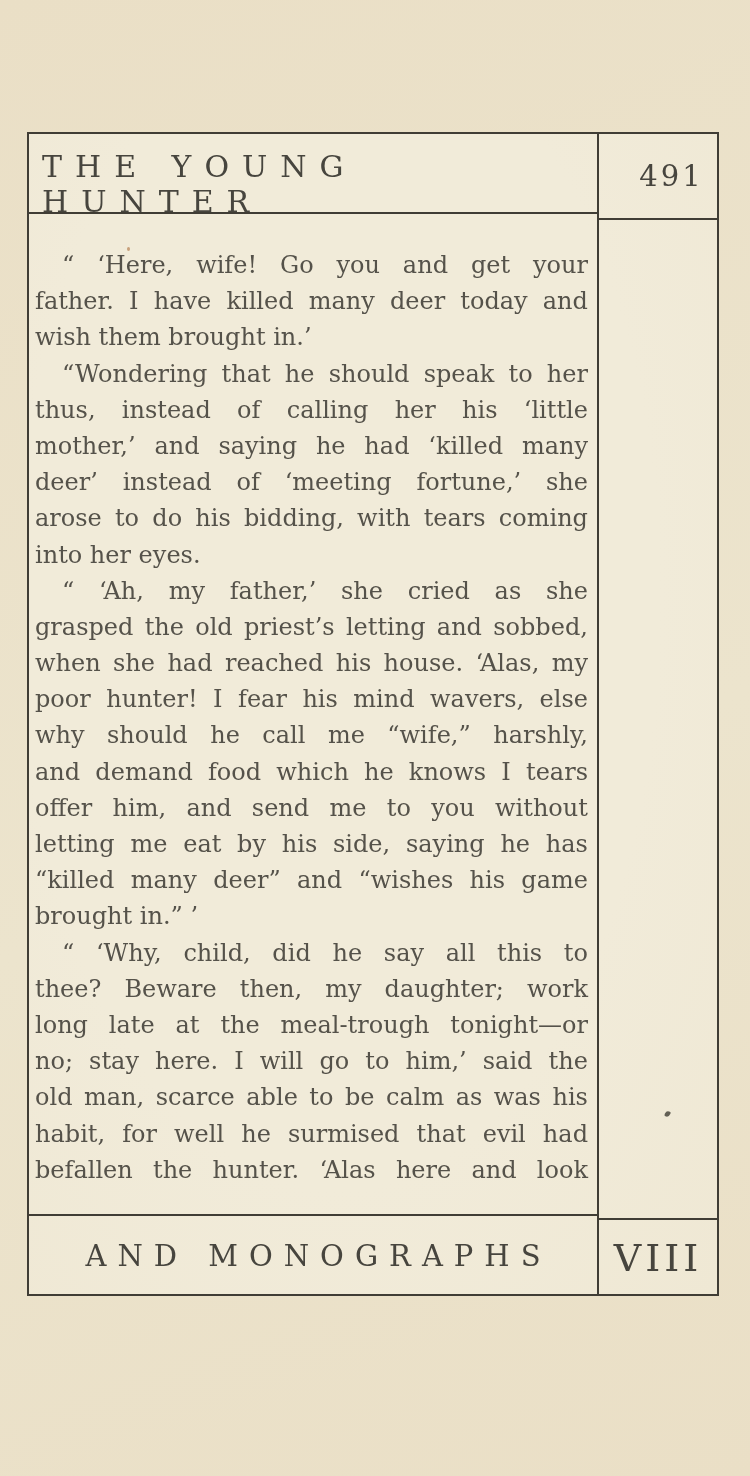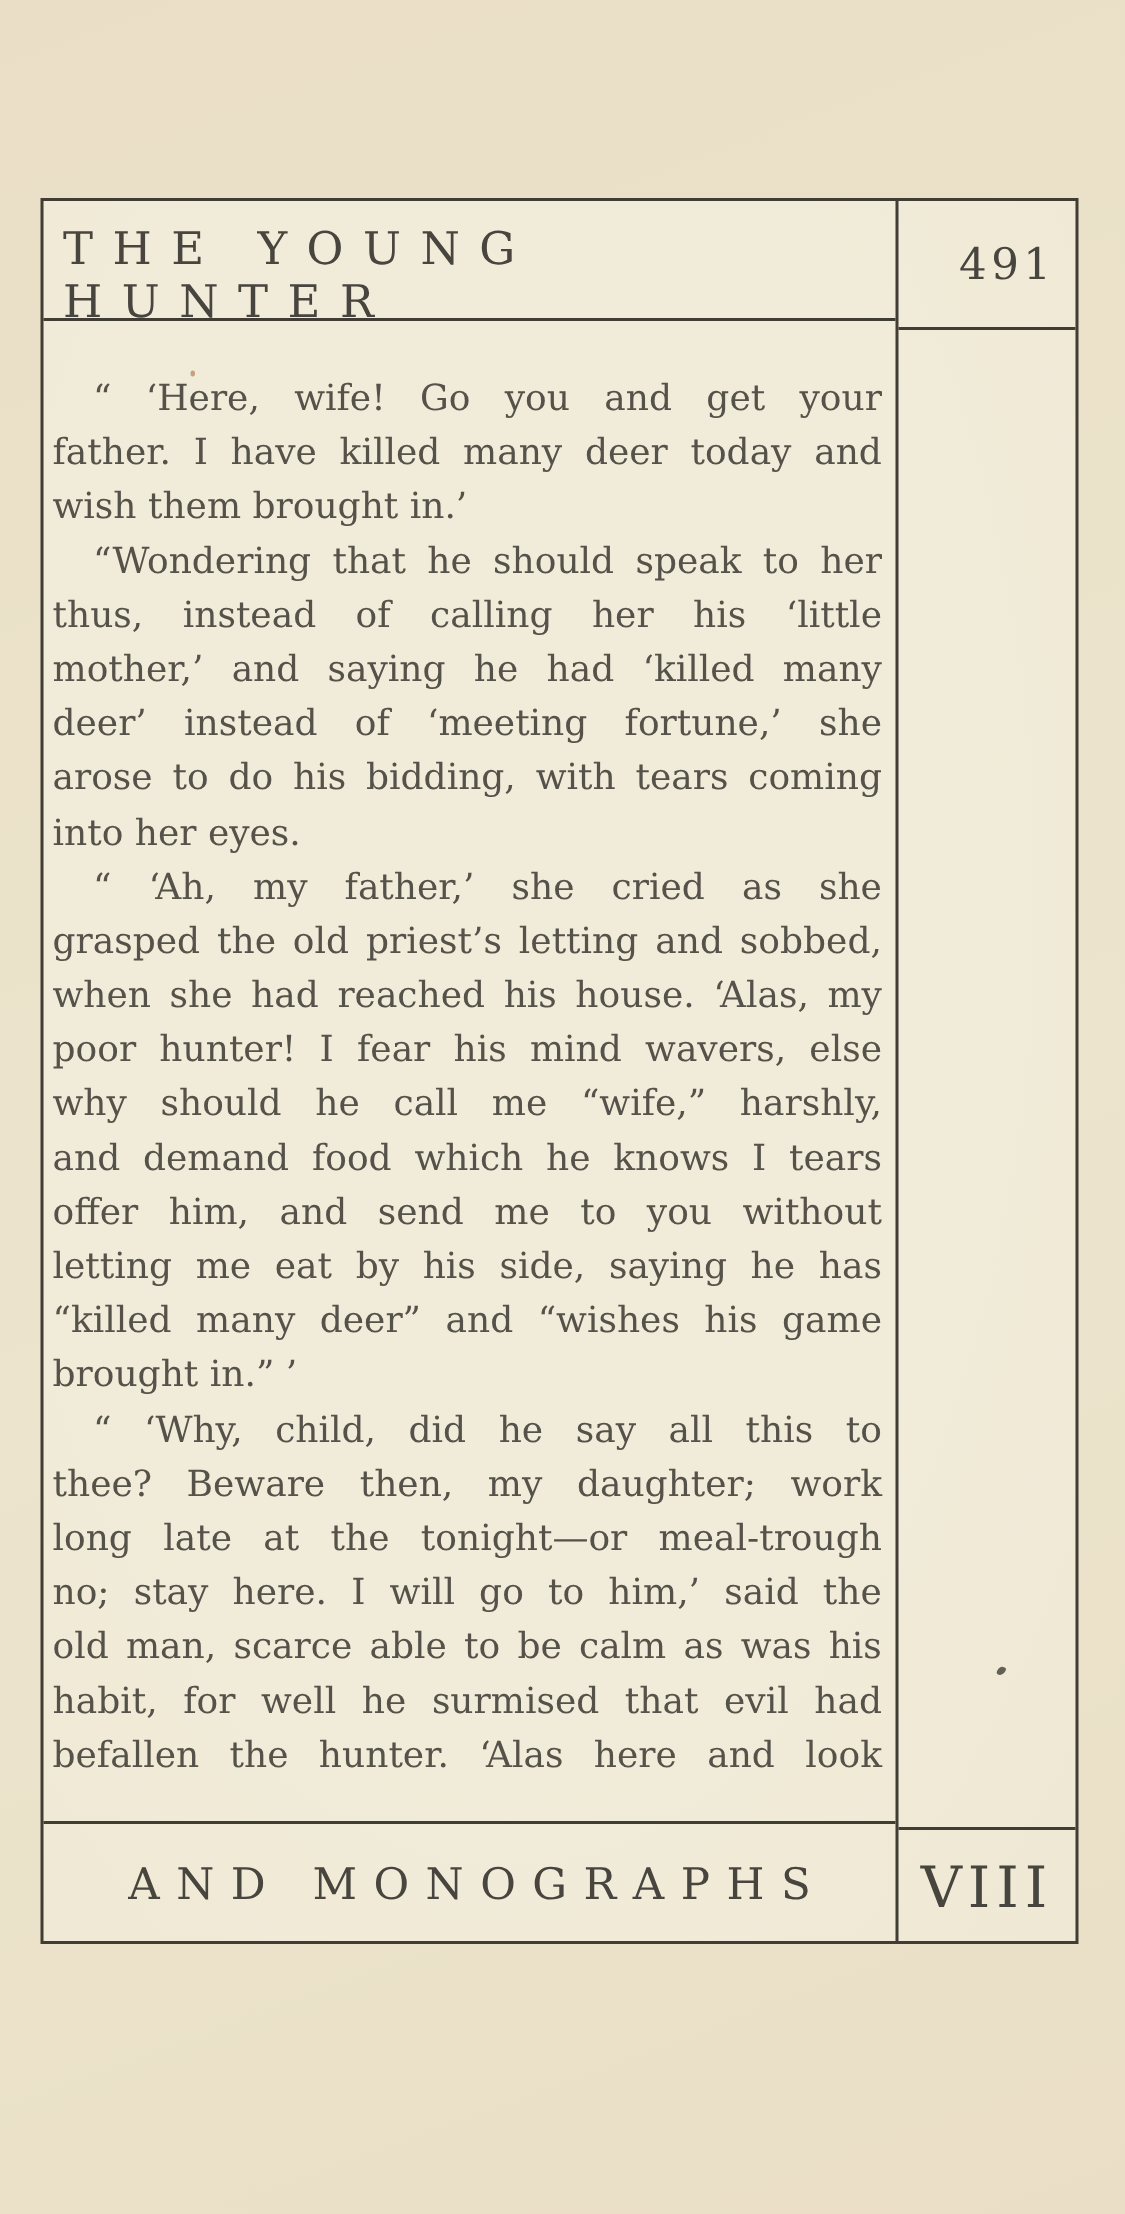--- a/index.html
+++ b/index.html
@@ -249,22 +249,22 @@
         <span>then,</span>
         <span>my</span>
         <span>daughter;</span>
         <span>work</span>
       </div>
       <div class="line j">
         <span>long</span>
         <span>late</span>
         <span>at</span>
         <span>the</span>
+        <span>meal-trough</span>
         <span>tonight—or</span>
-        <span>meal-trough</span>
       </div>
       <div class="line j">
         <span>no;</span>
         <span>stay</span>
         <span>here.</span>
         <span>I</span>
         <span>will</span>
         <span>go</span>
         <span>to</span>
         <span>him,’</span>

